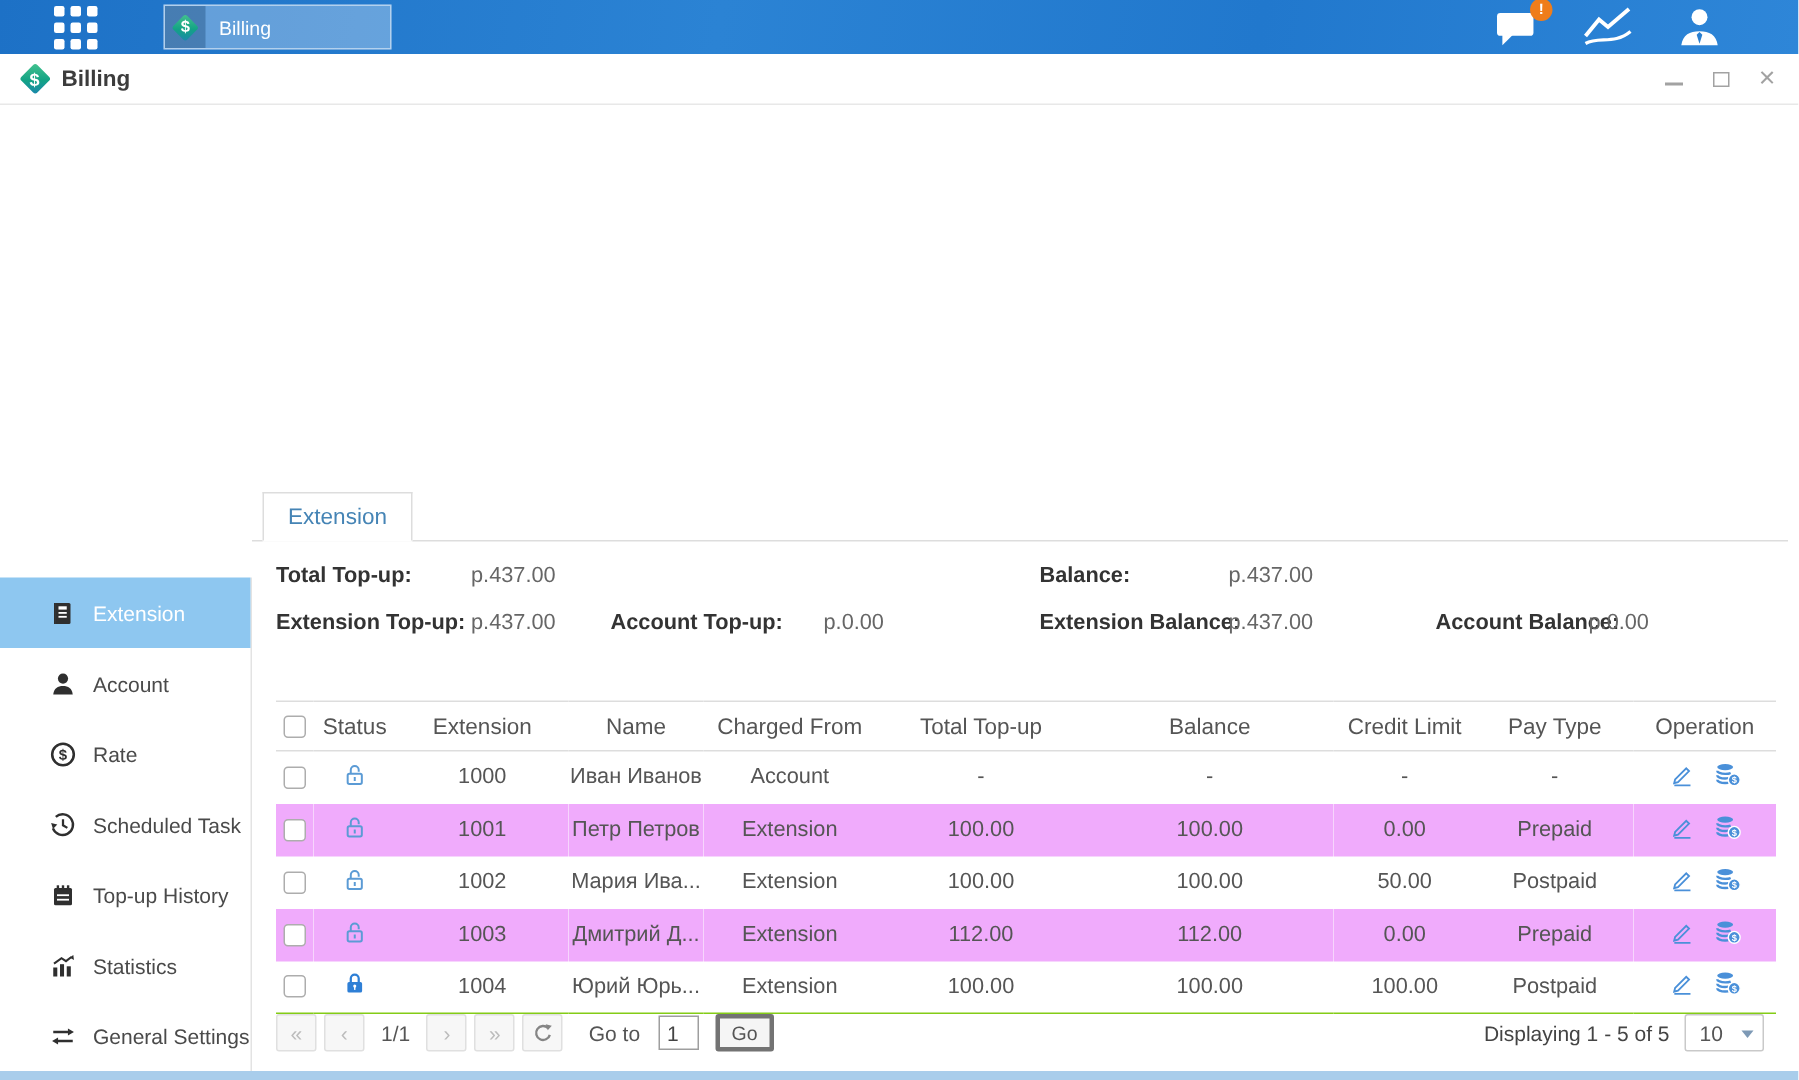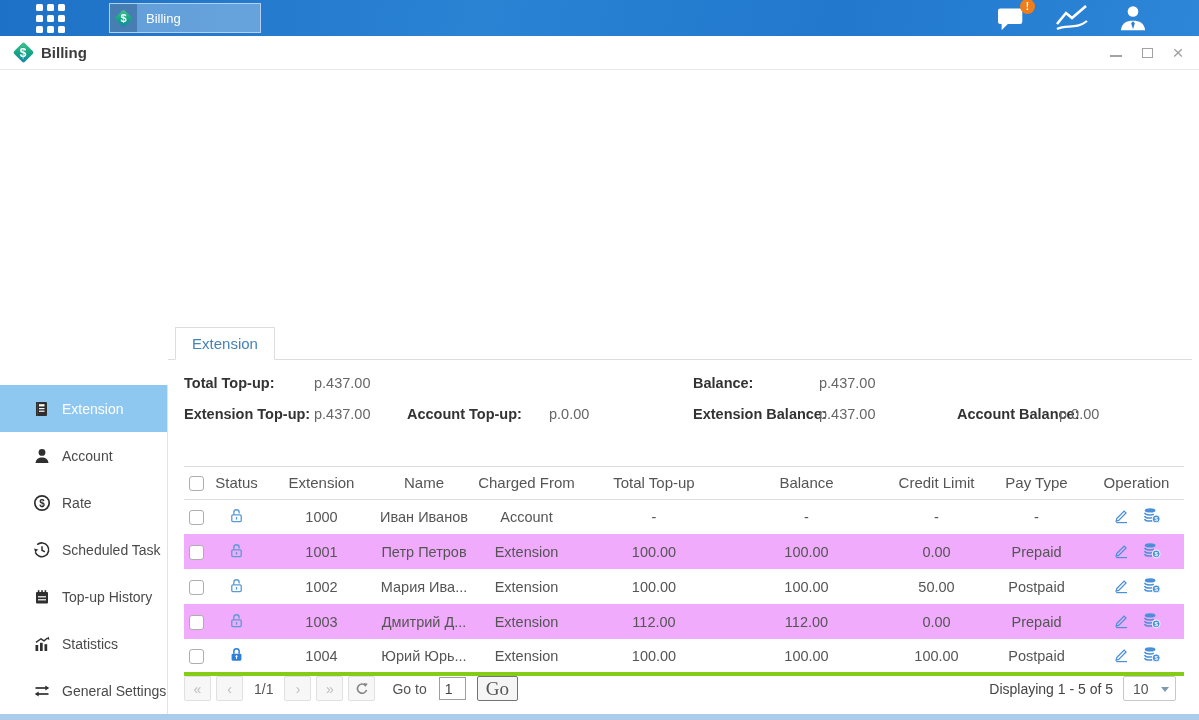--- a/index.html
+++ b/index.html
@@ -71,39 +71,39 @@
   .btn-blue { background:#3a8fd2; border:none; color:#fff; font-size:13.5px; height:28px; padding:0 13px;
               border-radius:3px; cursor:pointer; font-family:inherit; }
 
   
   table.ext { border-collapse:collapse; table-layout:fixed; width:1000px; margin:26px 0 0 16px; }
   table.ext th { height:33px; border-top:1px solid #ddd; border-bottom:1px solid #ddd;
                  font-weight:normal; color:#555; font-size:15px; text-align:center; }
   table.ext td { height:35px; text-align:center; font-size:14.5px; color:#555;
                  white-space:nowrap; overflow:hidden; text-overflow:ellipsis; }
   table.ext tbody tr.alt { background:#f0abfc; }
-  table.ext tbody tr:last-child td { border-bottom:4px solid #84cc16; }
+  table.ext tbody tr:last-child td { border-bottom:1px solid #84cc16; }
   .checkbox { display:inline-block; width:15px; height:15px; border:1px solid #adadad; border-radius:3px;
               background:#fff; cursor:pointer; vertical-align:middle; }
   .op-cell { display:inline-flex; gap:13px; align-items:center; }
   .icon-btn { cursor:pointer; display:inline-flex; align-items:center; }
 
   
   .spacer { flex:1; }
   .pagebar { display:flex; align-items:center; padding:0 16px 13px 16px; }
   .pg-btn { width:27px; height:25px; background:#f7f7f7; border:1px solid #e0e0e0; border-radius:2px;
             color:#bcbcbc; font-size:14px; display:flex; align-items:center; justify-content:center;
             cursor:pointer; font-family:inherit; }
   .pg-group { display:flex; align-items:center; gap:5px; }
   .page-ind { color:#555; font-size:14px; margin:0 6px; }
   .goto-label { color:#555; font-size:14px; margin:0 7px 0 12px; }
   .goto-input { width:27px; height:23px; border:1px solid #9e9e9e; font-size:14px; color:#444;
                 padding-left:5px; font-family:inherit; }
-  .go-btn { height:25px; margin-left:6px; padding:0 8px; background:#f5f5f5; border:1px solid #737373;
-            border-radius:2px; color:#555; font-size:19px; cursor:pointer; font-family:Liberation Serif, serif; }
+  .go-btn { height:25px; margin-left:6px; padding:0 8px; background:#f5f5f5; border:3px solid #737373;
+            border-radius:2px; color:#555; font-size:13px; cursor:pointer; font-family:Liberation Sans, sans-serif; }
   .pg-right { margin-left:auto; display:flex; align-items:center; }
   .displaying { color:#444; font-size:14px; }
   .page-size { margin-left:10px; width:53px; height:25px; border:1px solid #c9c9c9; border-radius:2px;
                background:#fff; position:relative; display:flex; align-items:center; padding-left:9px;
                color:#555; font-size:14px; cursor:pointer; }
   .caret { position:absolute; right:6px; top:10px; width:0; height:0;
            border-left:4.5px solid transparent; border-right:4.5px solid transparent; border-top:5.5px solid #7d99b5; }
 </style>
 </head>
 <body>

